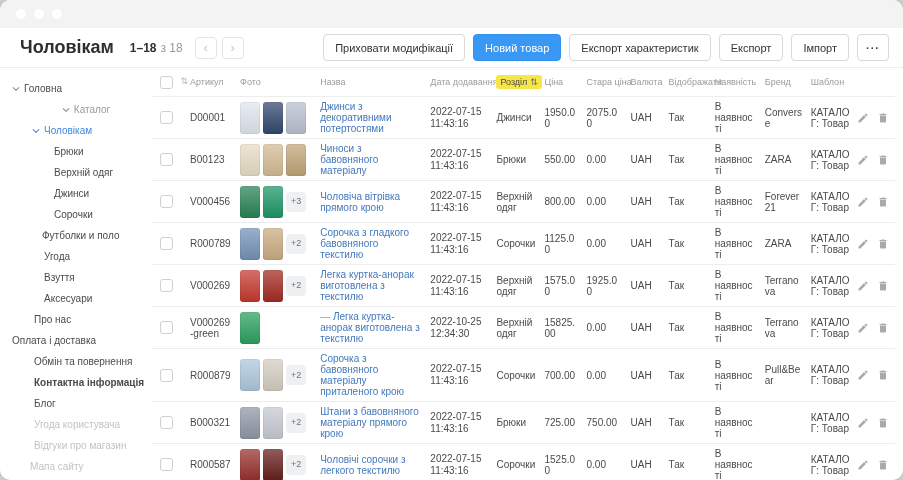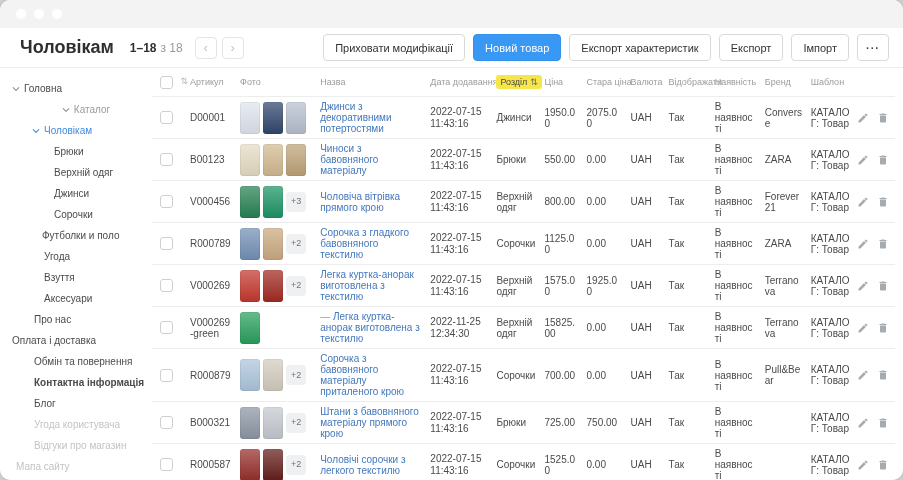--- a/index.html
+++ b/index.html
@@ -217,21 +217,21 @@
     <span class="side-label">Угода користувача</span>
   </div>
         <div class="side-item muted" style="padding-left: 22px;">
     <span class="chev hidden">
       <svg width="8" height="8" viewBox="0 0 10 10">
               <path d="M1.5 3.2 5 6.8 8.5 3.2" fill="none" stroke="currentColor" stroke-width="1.3" stroke-linecap="round" stroke-linejoin="round"></path>
             </svg>
     </span>
     <span class="side-label">Відгуки про магазин</span>
   </div>
-        <div class="side-item muted" style="padding-left: 4px;">
+        <div class="side-item muted" style="padding-left: 18px;">
     <span class="chev hidden">
       <svg width="8" height="8" viewBox="0 0 10 10">
               <path d="M1.5 3.2 5 6.8 8.5 3.2" fill="none" stroke="currentColor" stroke-width="1.3" stroke-linecap="round" stroke-linejoin="round"></path>
             </svg>
     </span>
     <span class="side-label">Мапа сайту</span>
   </div>
       </nav>
 
     <div class="main">
@@ -496,21 +496,21 @@
     <td>V000269-green</td>
     <td>
                 <div class="photos">
                   <div class="thumb" style="background-color: rgb(42, 160, 94);"></div>
                 </div>
               </td>
     <td>
       <span class="nprefix">— </span><a class="plink">Легка куртка-анорак виготовлена з текстилю</a>
     </td>
     <td class="c-date">
-      <div>2022-11-25</div>
+      <div>2022-10-25</div>
       <div>12:34:30</div>
     </td>
     <td>Верхній одяг</td>
     <td>15825.00</td>
     <td>0.00</td>
     <td>UAH</td>
     <td>Так</td>
     <td>В наявності</td>
     <td>Terranova</td>
     <td>КАТАЛОГ: Товар</td>

